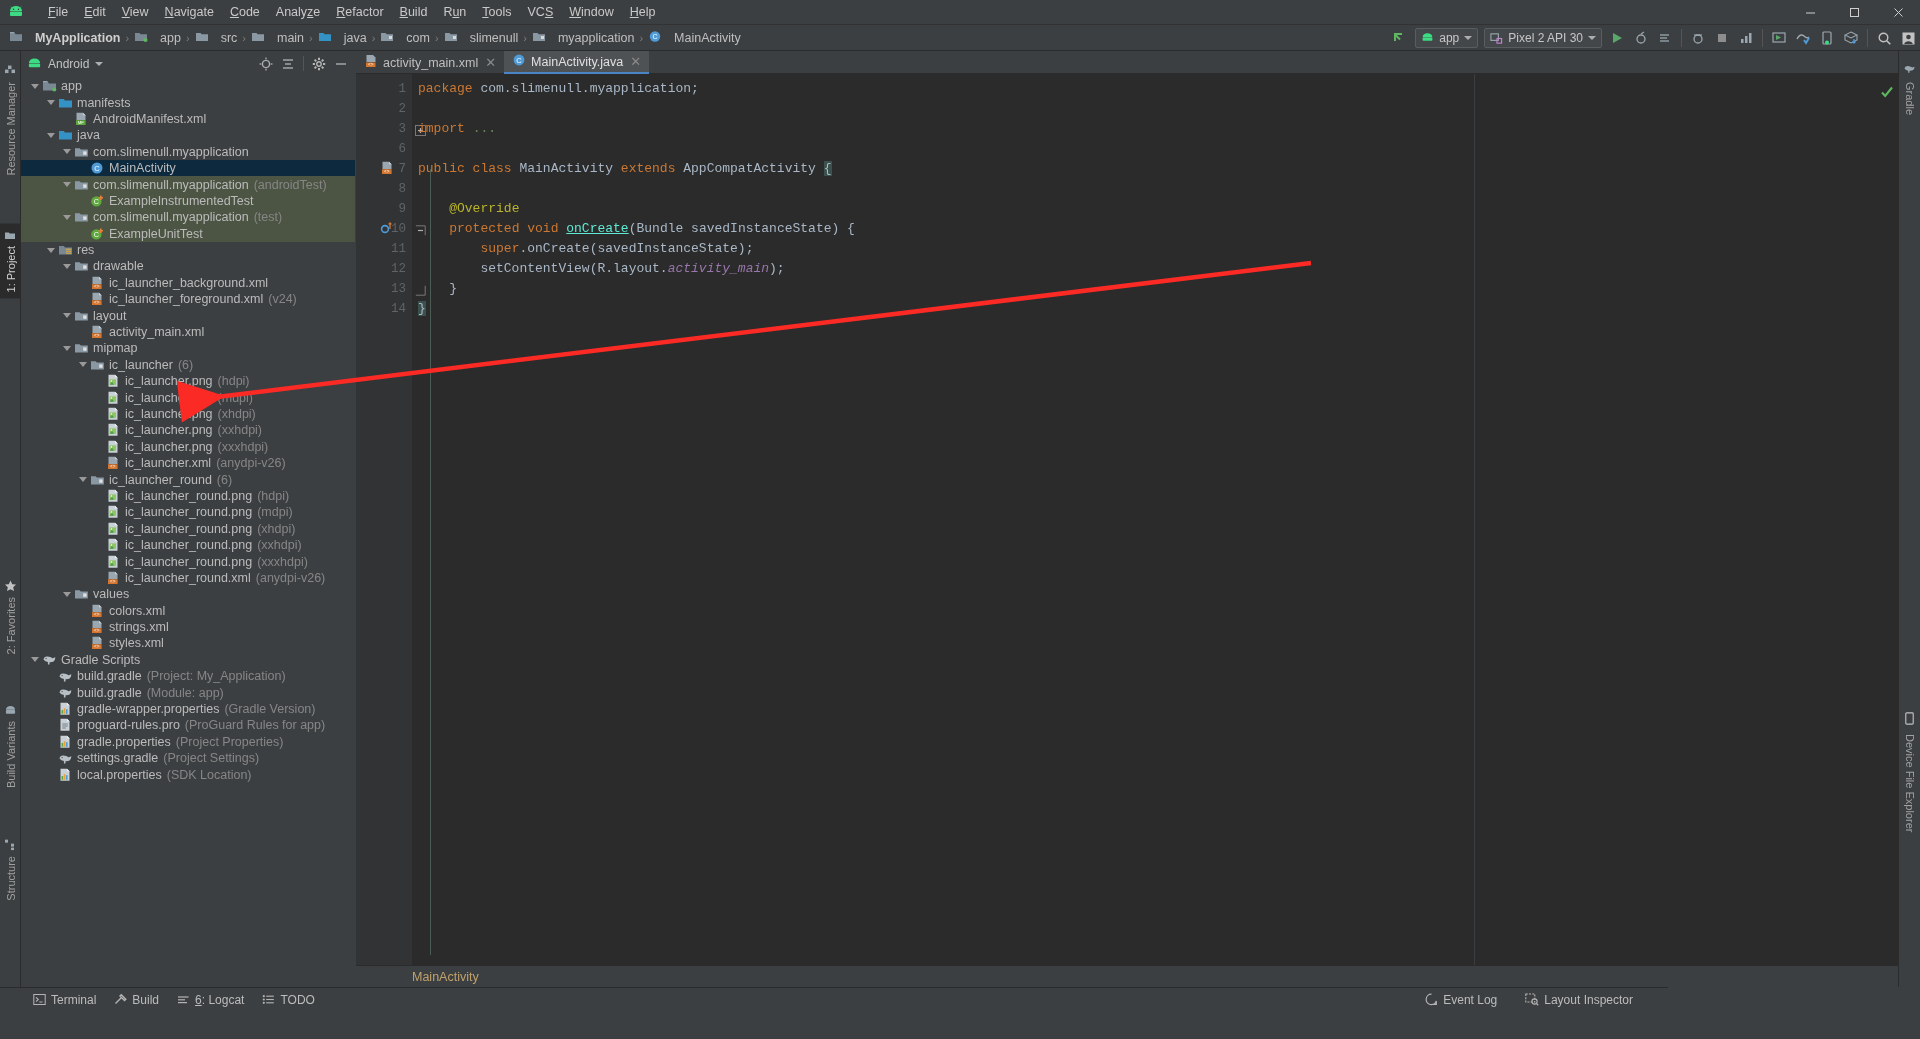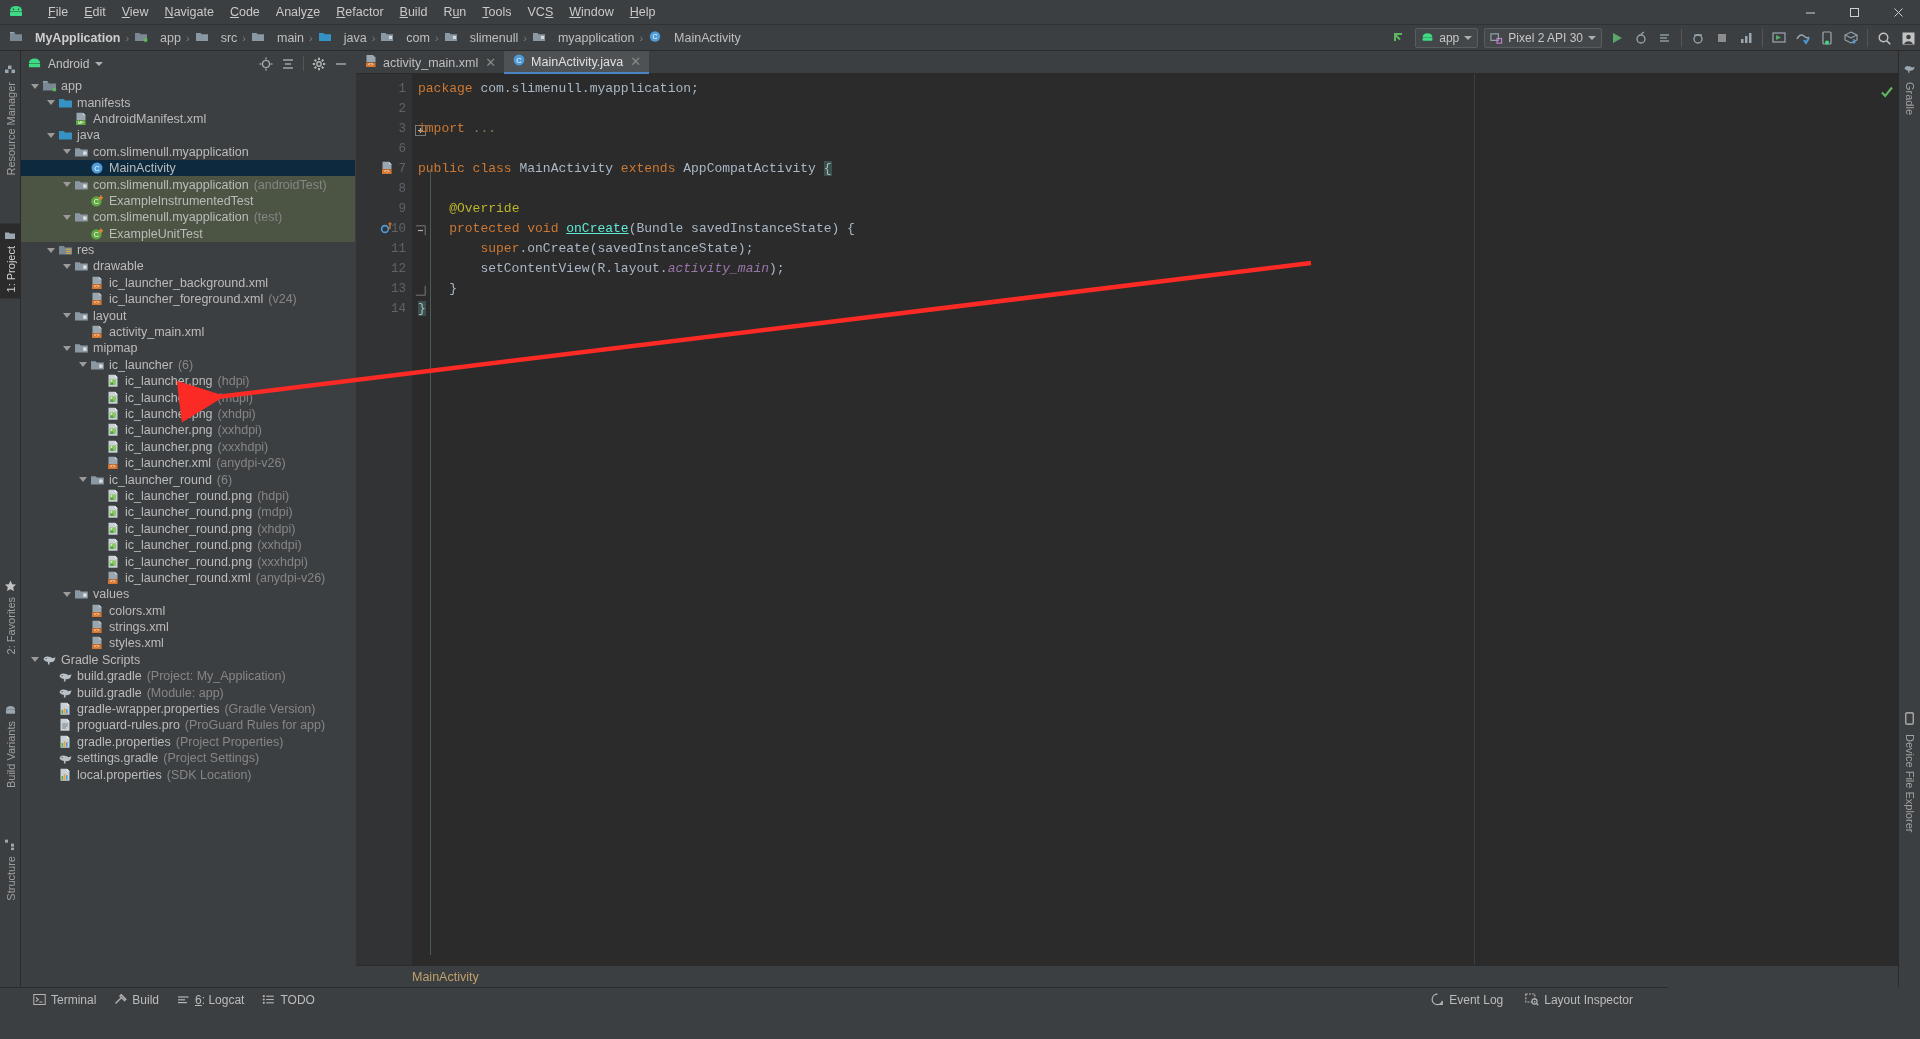--- a/index.html
+++ b/index.html
@@ -141,21 +141,21 @@
   .markercol { position:absolute; right:0; top:23px; width:12px; bottom:22px; background:#2b2b2b; }
 
   
   .bottombar {
     position: absolute; left: 0; top: 987px; width: 1668px; height: 24px;
     background: #3c3f41; display: flex; align-items: center; font-size: 12px; color: #bcbcbc;
     border-top: 1px solid #2b2b2b;
   }
   .bbtn { display: flex; align-items: center; gap: 5px; padding: 2px 9px; border-radius:2px;}
   .bbtn u { text-decoration: underline; }
-  .bb-right { margin-left: auto; display:flex; align-items:center; gap:4px; padding-right:26px;}
+  .bb-right { margin-left: auto; display:flex; align-items:center; gap:10px; padding-right:26px;}
 
   
   .statusbar {
     position: absolute; left: 0; top: 1011px; width: 1920px; height: 28px;
     background: #3c3f41; display: flex; align-items: center; font-size: 16px; color: #b6b6b6;
     border-top: 1px solid #323232;
     margin-top: 44px;
   }
   .sb-left { display:flex; align-items:center; gap:8px; margin-left: 8px;}
   .sb-right { margin-left:auto; display:flex; align-items:center; gap:16px; padding-right: 12px;}

